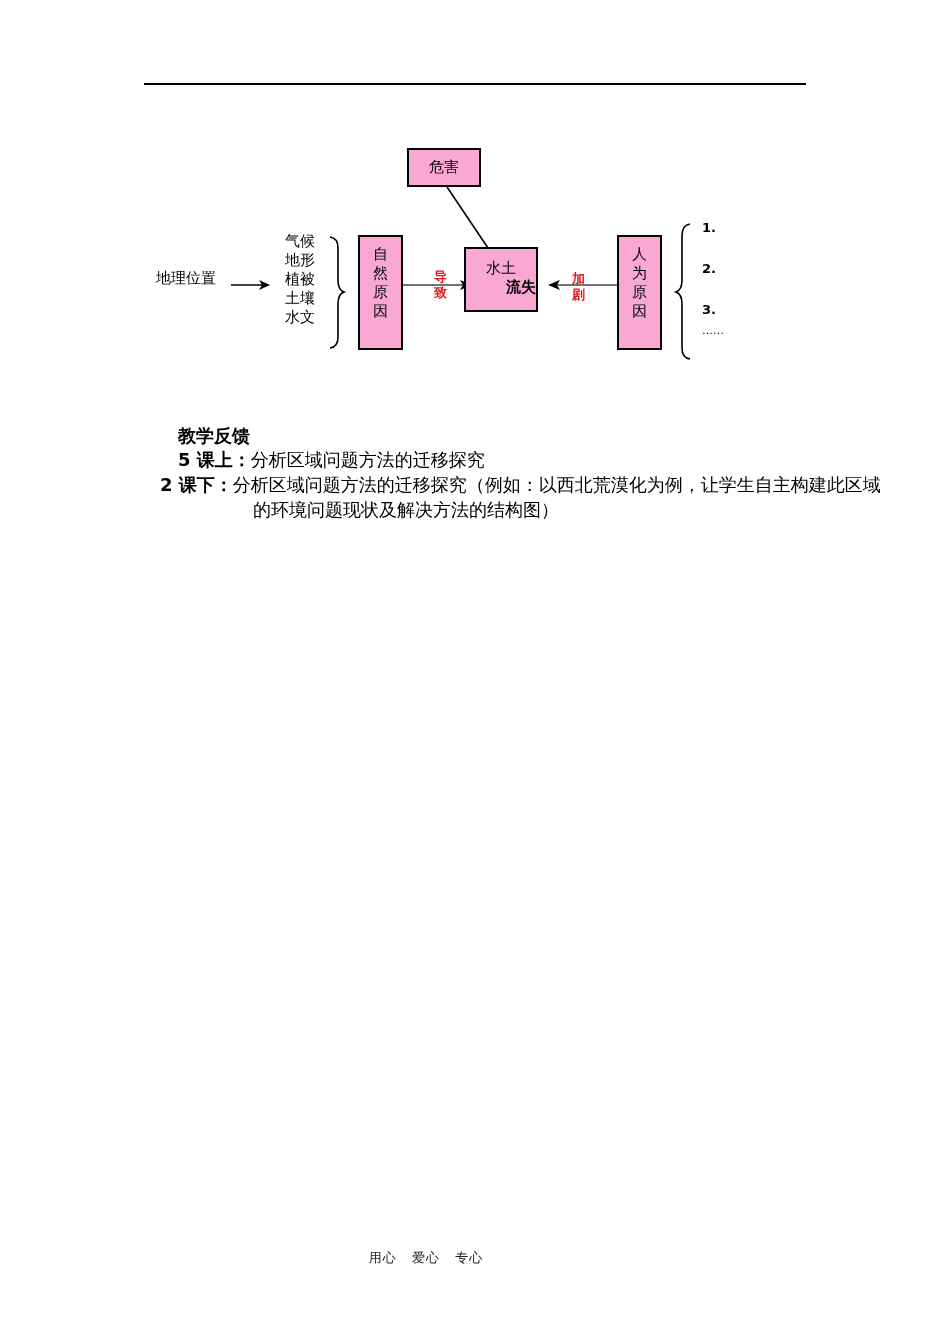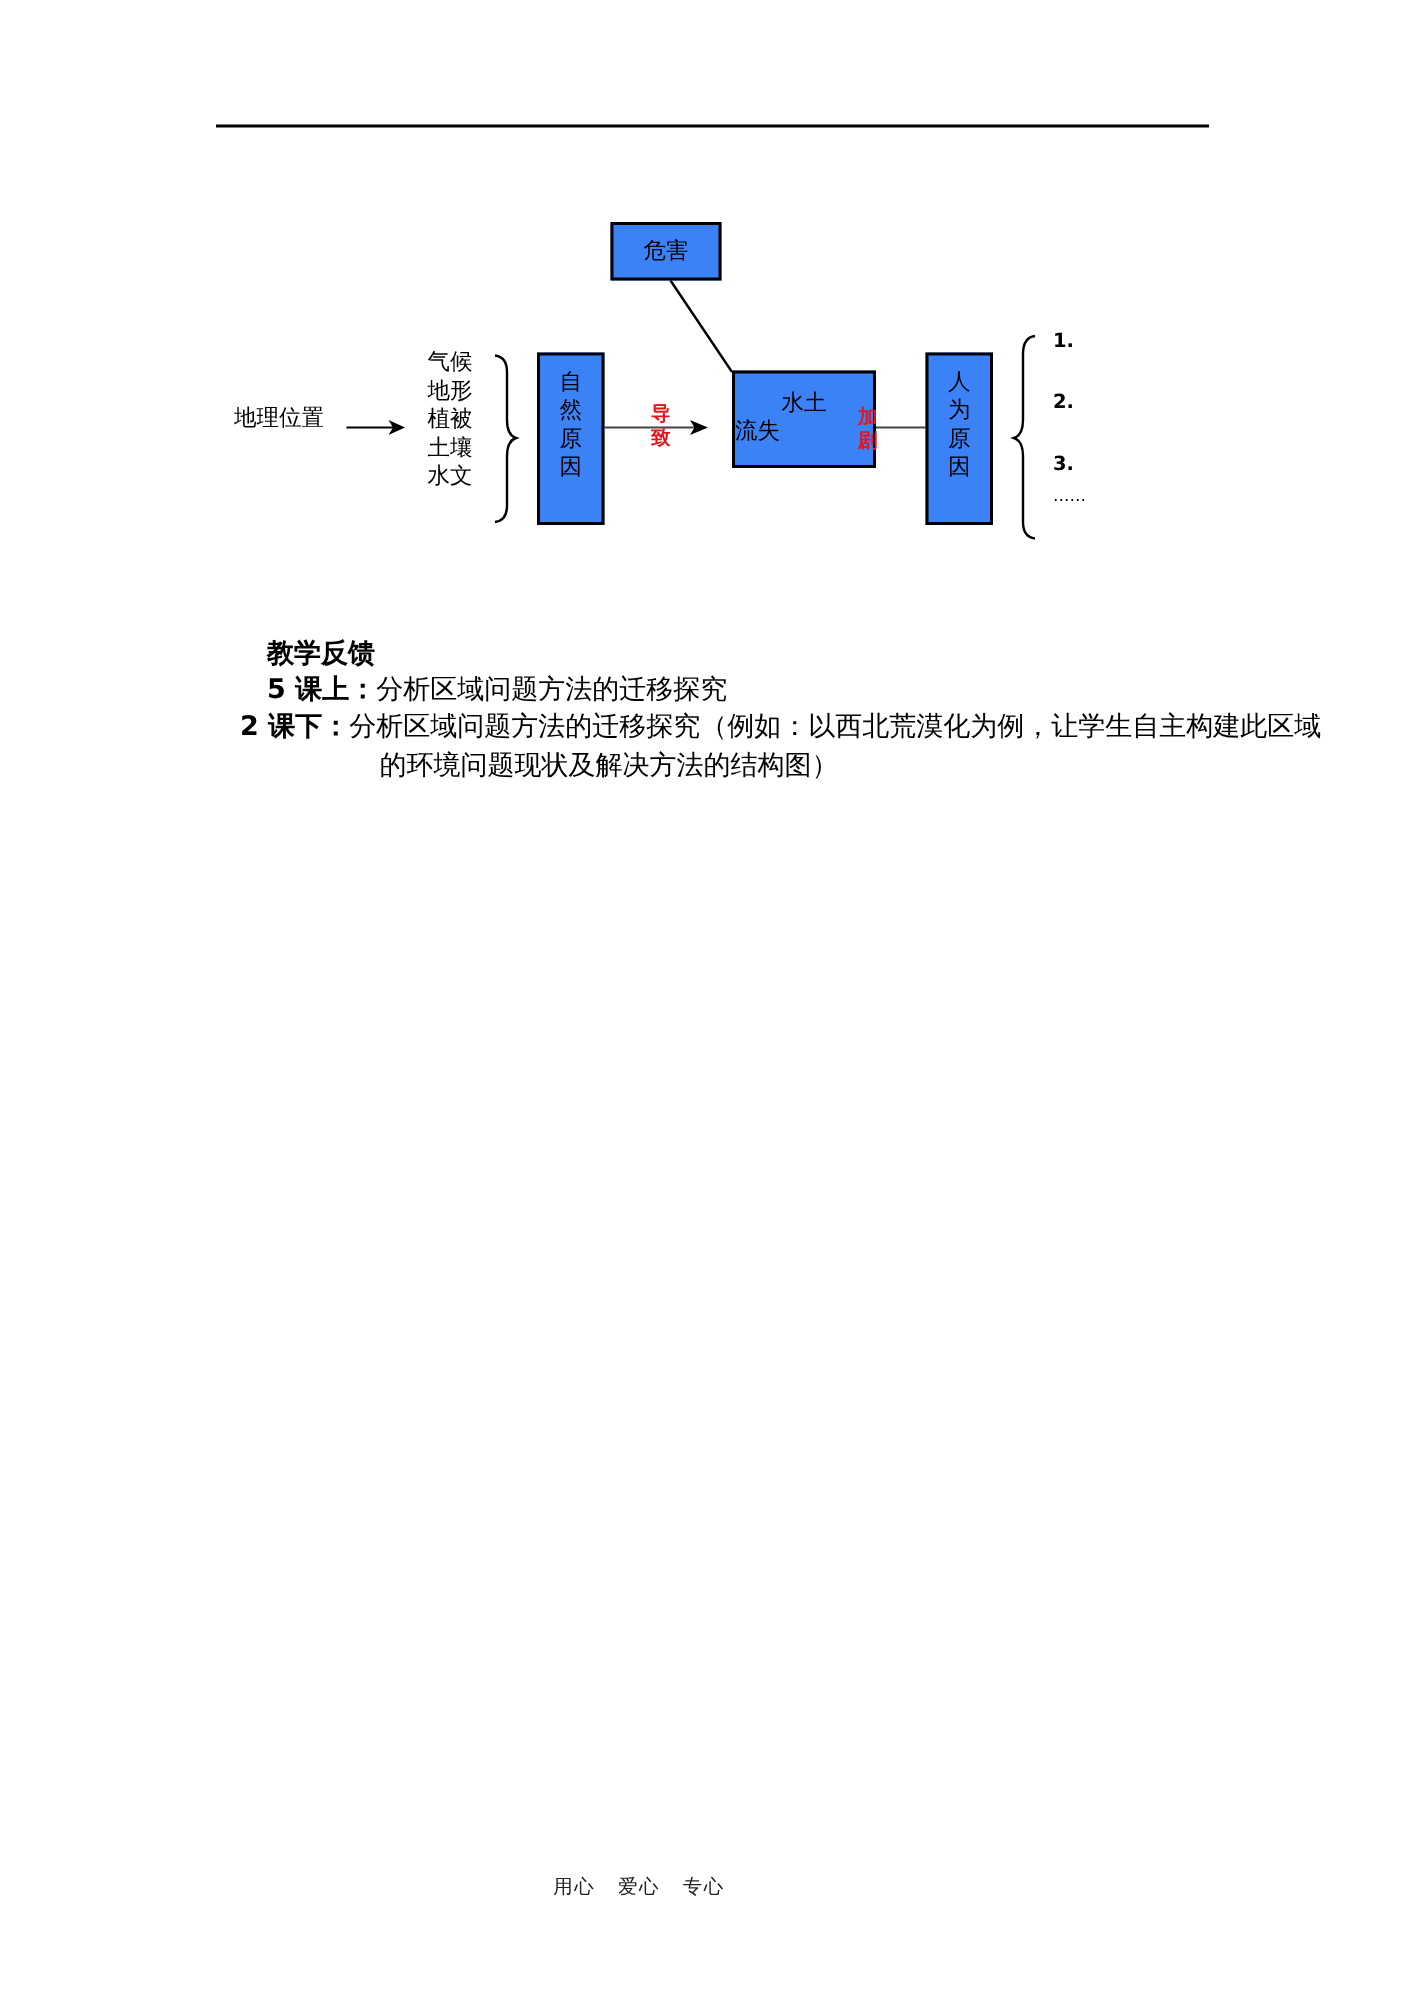--- a/index.html
+++ b/index.html
@@ -1,20 +1,20 @@
 <!DOCTYPE html>
 <html><head>
   <meta charset="utf-8">
   <style>
     html, body { margin: 0; padding: 0; background: #ffffff; }
     body { width: 950px; height: 1344px; position: relative; overflow: hidden;
       font-family: "DejaVu Sans", "Liberation Sans", sans-serif; color: #000; }
     .header-rule { position: absolute; left: 144px; top: 83px; width: 662px; height: 2px; background: #000; }
     .abs { position: absolute; }
-    .box { position: absolute; border: 2px solid #000; background: #3b82f6; box-sizing: border-box; }
+    .box { position: absolute; border: 2px solid #000; background: #f9a8d4; box-sizing: border-box; }
     .txt { font-size: 15px; line-height: 17px; }
     .vtxt { font-size: 15px; line-height: 19px; text-align: center; width: 100%; }
     .red { color: #e8141c; font-size: 13px; line-height: 16px; font-weight: bold; }
     svg { position: absolute; left: 0; top: 0; }
     .feedback { position: absolute; font-size: 18px; line-height: 20px; white-space: nowrap; }
     .bold { font-weight: bold; }
     .footer { position: absolute; left: 0; width: 852px; top: 1249px; text-align: center; font-size: 13px; color: #222; letter-spacing: 1px; }
     .footer span { margin: 0 5px; }
   </style>
 </head>
@@ -61,23 +61,23 @@
     <div class="vtxt">原</div>
     <div class="vtxt">因</div>
   </div>
 </div>
 
 <div class="abs red" style="left:434px;top:269px;">
   <div>导</div>
   <div>致</div>
 </div>
 
-<div class="box" style="left:488px;top:247px;width:96px;height:65px;">
+<div class="box" style="left:464px;top:247px;width:74px;height:65px;">
   <div class="txt" style="text-align:center;margin-top:10px;line-height:19px;">水土</div>
-  <div class="txt" style="text-align:left;line-height:19px;">流失</div>
+  <div class="txt" style="text-align:right;line-height:19px;font-weight:bold;">流失</div>
 </div>
 
 <div class="abs red" style="left:572px;top:271px;">
   <div>加</div>
   <div>剧</div>
 </div>
 
 <div class="box" style="left:617px;top:235px;width:45px;height:115px;">
   <div style="margin-top:8px;">
     <div class="vtxt">人</div>

